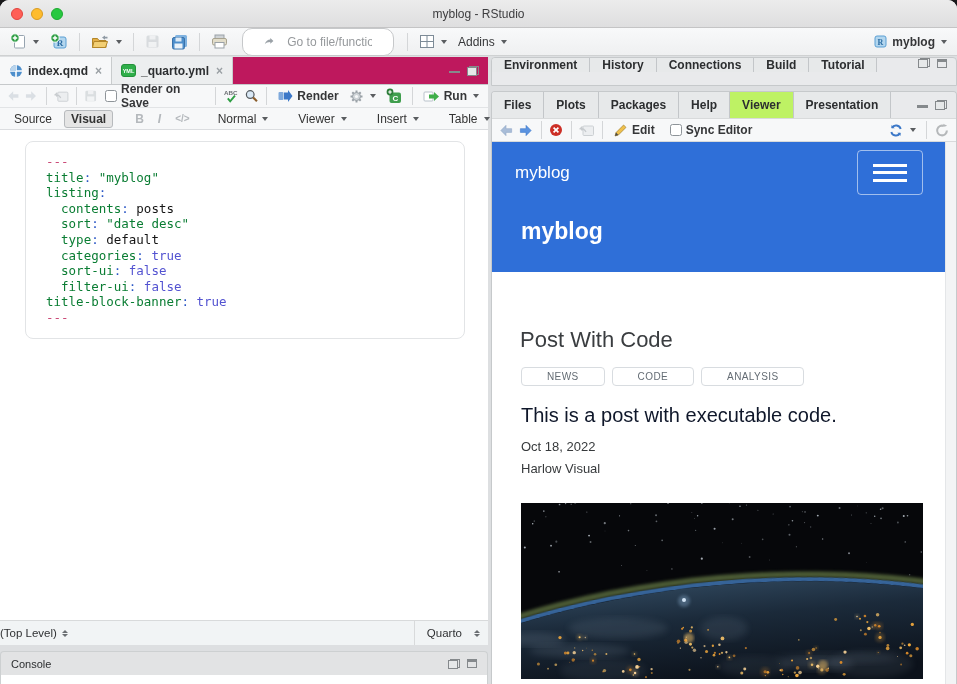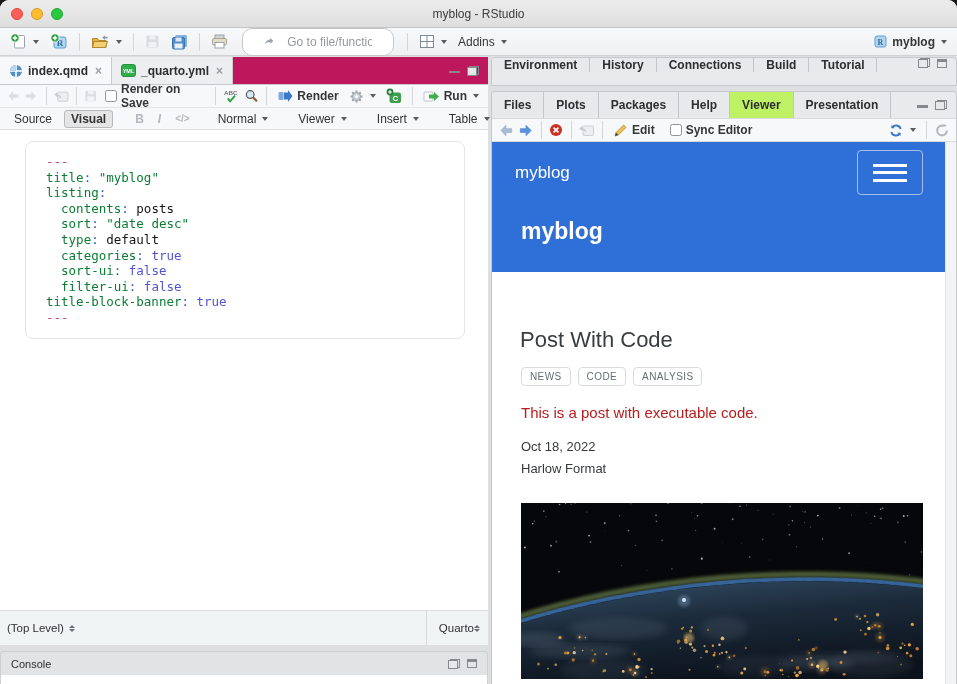--- a/index.html
+++ b/index.html
@@ -52,22 +52,22 @@
   .fmt-dim{ color:#b4b8bc; font-weight:bold; font-size:12px; padding:0 4px; }
   .fmt-dim.it{ font-style:italic; }
   .cb{ width:12px; height:12px; border:1px solid #8e9499; border-radius:2.5px; background:#fff; display:inline-block; }
 
   .editor{ flex:1; background:#fff; position:relative; overflow:hidden; }
   .codebox{ position:absolute; left:25px; top:11px; width:440px; border:1px solid #e2e4e6; border-radius:8px; background:#fff; padding:12px 0 12px 20px; }
   .codeline{ font-family:"DejaVu Sans Mono","Liberation Mono",monospace; font-size:12.5px; line-height:15.6px; white-space:pre; }
   .tok-d{ color:var(--yaml-delim); } .tok-k{ color:var(--yaml-key); } .tok-s{ color:var(--yaml-key); }
   .tok-c{ color:var(--yaml-colon); } .tok-p{ color:var(--yaml-plain); } .tok-b{ color:var(--yaml-bool); }
 
-  .ed-status{ height:35px; background:#f1f4f5; border-top:1px solid #d8dadb; display:flex; align-items:center; font-size:11.5px; color:#2f3133; padding-left:7px; }
-  .ed-status .right{ margin-left:auto; border-left:1px solid #d8dadb; height:100%; display:flex; align-items:center; padding:0 8px 0 12px; gap:0; }
+  .ed-status{ height:25px; background:#f1f4f5; border-top:1px solid #d8dadb; display:flex; align-items:center; font-size:11.5px; color:#2f3133; }
+  .ed-status .right{ margin-left:auto; border-left:1px solid #d8dadb; height:100%; display:flex; align-items:center; padding:0 8px 0 12px; gap:12px; }
   .updown{ display:inline-flex; flex-direction:column; gap:1px; }
   .updown i{ width:0;height:0;border-left:3px solid transparent;border-right:3px solid transparent; }
   .updown i.u{ border-bottom:3.5px solid #6a6e72; } .updown i.d{ border-top:3.5px solid #6a6e72; }
 
   .console-gap{ height:6px; }
   .console-hd{ height:24px; background:#e2e3e4; border:1px solid #cdd0d1; border-bottom:none; border-radius:4px 4px 0 0; display:flex; align-items:center; padding:0 10px; font-size:11px; font-weight:normal; color:#2c2e30; }
   .console-hd .pane-icons{ margin-left:auto; display:flex; gap:7px; }
   .console-body{ flex:0 0 9px; background:#fff; border-left:1px solid #cdd0d1; border-right:1px solid #cdd0d1; }
 
   
@@ -87,22 +87,22 @@
   .v-gutter{ position:absolute; top:0; right:0; width:11px; bottom:0; background:#f3f4f5; border-left:1px solid #e4e6e8; }
 
   
   .page-header{ position:absolute; top:0; left:0; right:11px; height:130px; background:var(--blue); }
   .brand{ position:absolute; left:23px; top:21px; color:#fff; font-size:17px; }
   .hamburger{ position:absolute; right:22px; top:8px; width:66px; height:45px; border:1px solid rgba(255,255,255,.55); border-radius:4px; display:flex; flex-direction:column; justify-content:center; align-items:center; gap:4.5px; }
   .hamburger i{ width:34px; height:3px; background:#fff; }
   .banner-title{ position:absolute; left:29px; top:76px; color:#fff; font-size:23px; font-weight:bold; }
   .post-title{ position:absolute; left:28px; top:185px; font-size:22px; color:#3a3d40; }
   .badges{ position:absolute; left:29px; top:225px; display:flex; gap:7px; }
-  .badge{ font-size:10px; letter-spacing:.4px; color:#646c74; border:1px solid #d8dce0; border-radius:4px; padding:3px 8px; background:#fff; }
-  .post-desc{ position:absolute; left:29px; top:262px; font-size:15px; color:#b91c1c; }
+  .badge{ font-size:10px; letter-spacing:.4px; color:#646c74; border:1px solid #d8dce0; border-radius:4px; padding:3px 25px; background:#fff; }
+  .post-desc{ position:absolute; left:29px; top:262px; font-size:20px; color:#0f172a; }
   .post-date{ position:absolute; left:29px; top:297px; font-size:13px; color:#373a3c; }
   .post-author{ position:absolute; left:29px; top:319px; font-size:13px; color:#373a3c; }
   .earth{ position:absolute; left:29px; top:361px; width:402px; height:176px; }
 
   svg.icn{ display:block; }
   .dis{ opacity:.45; }
 </style>
 </head>
 <body>
 
@@ -451,21 +451,21 @@
           </div>
 
           <div class="post-title">Post With Code</div>
           <div class="badges" id="badges">
               <span class="badge">NEWS</span>
               <span class="badge">CODE</span>
               <span class="badge">ANALYSIS</span>
             </div>
           <div class="post-desc">This is a post with executable code.</div>
           <div class="post-date">Oct 18, 2022</div>
-          <div class="post-author">Harlow Format</div>
+          <div class="post-author">Harlow Visual</div>
 
           <div class="earth">
             <svg width="402" height="176" viewBox="0 0 402 176" preserveAspectRatio="none">
               <defs>
                 <linearGradient id="egrad" gradientUnits="userSpaceOnUse" x1="0" y1="80" x2="0" y2="176">
                   <stop offset="0" stop-color="#2c4257"></stop>
                     <stop offset="0.35" stop-color="#1b2a3a"></stop>
                     <stop offset="1" stop-color="#0c121b"></stop>
                 </linearGradient>
                 <filter id="b1">

